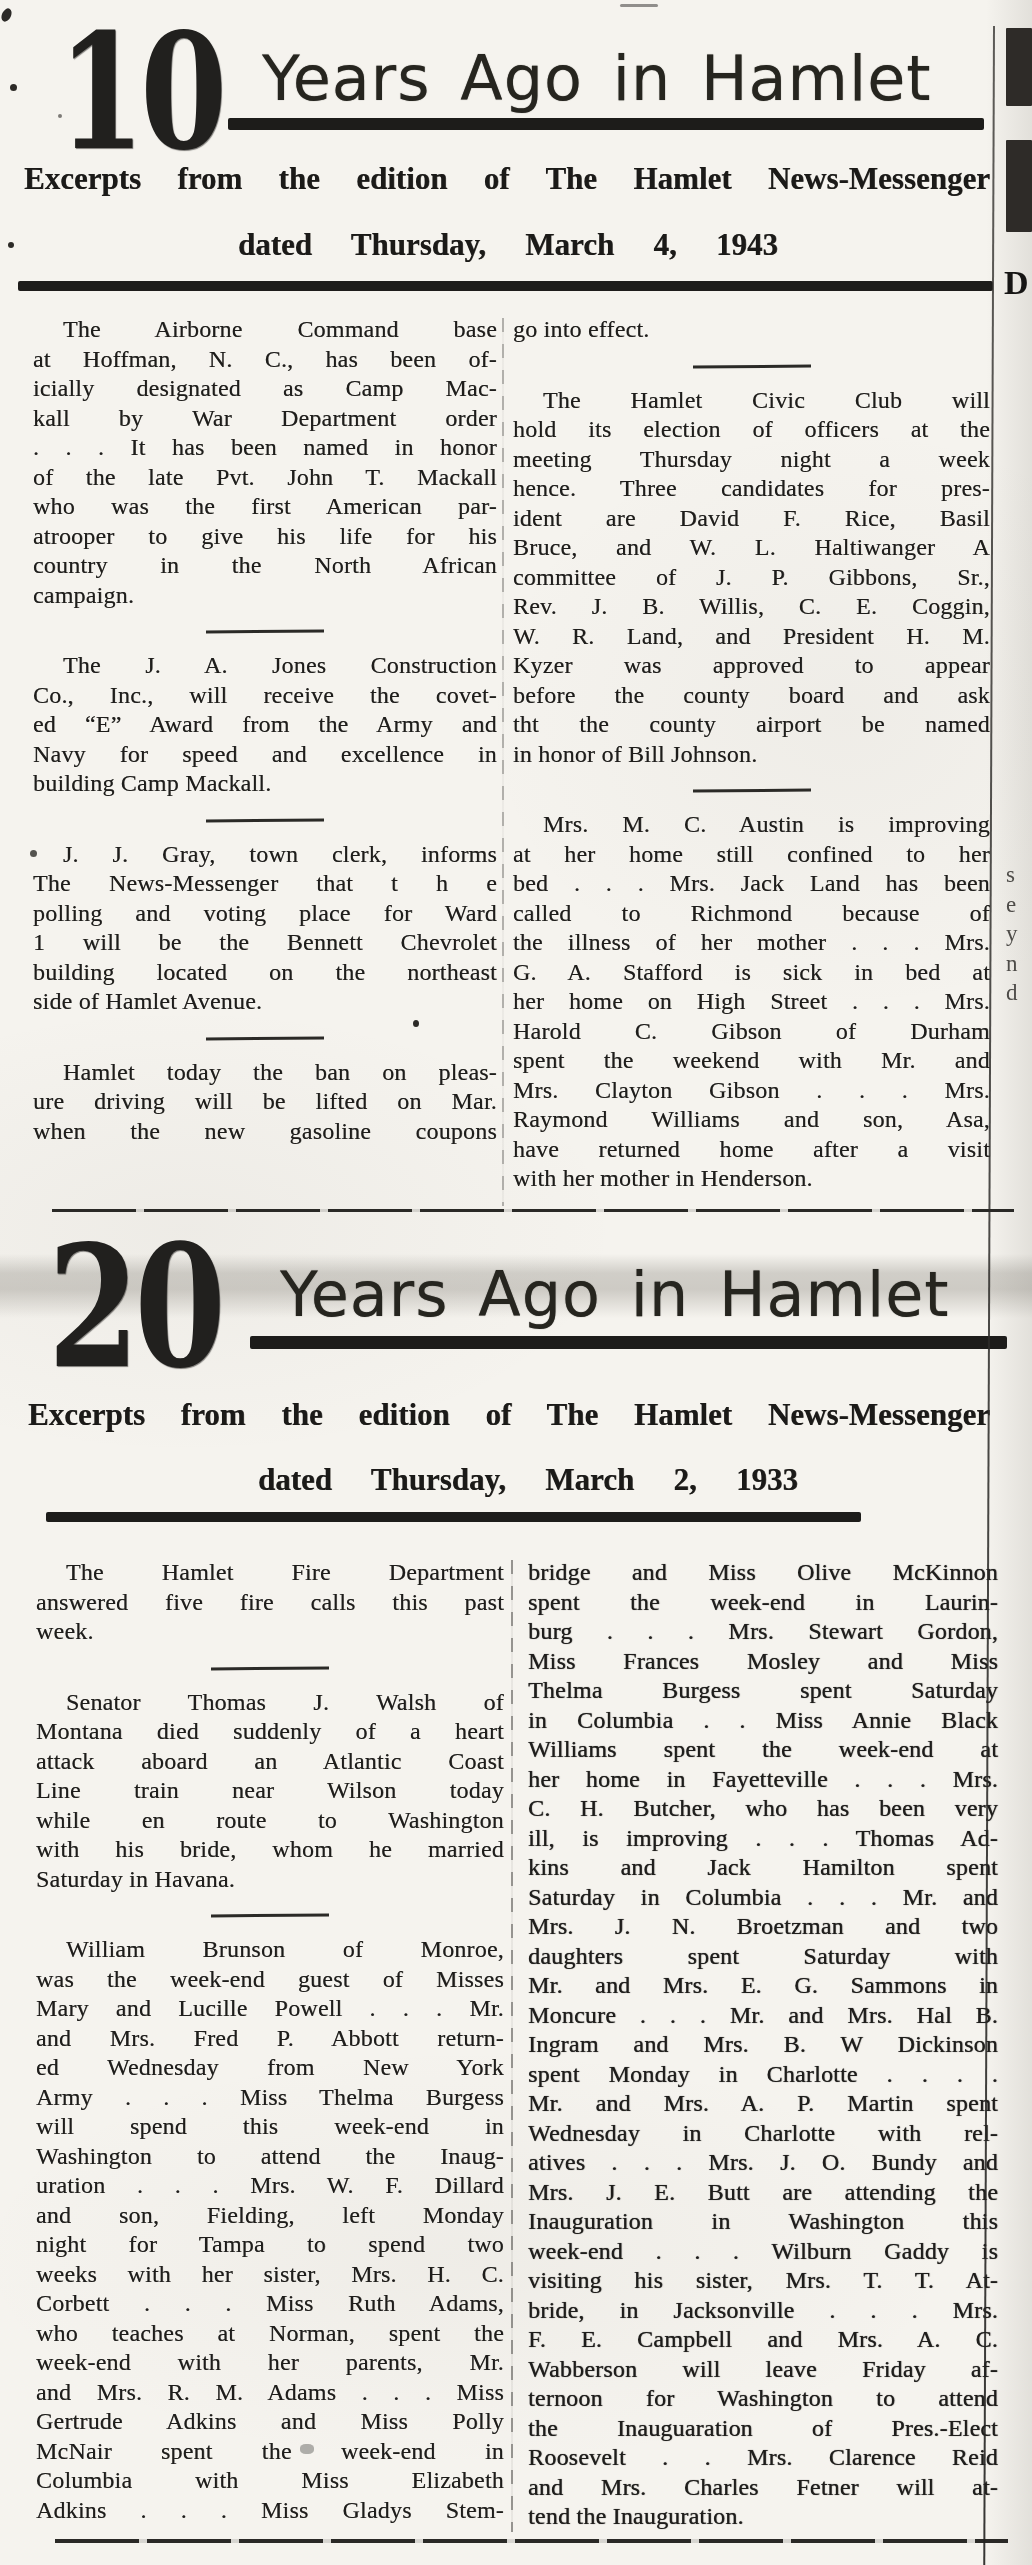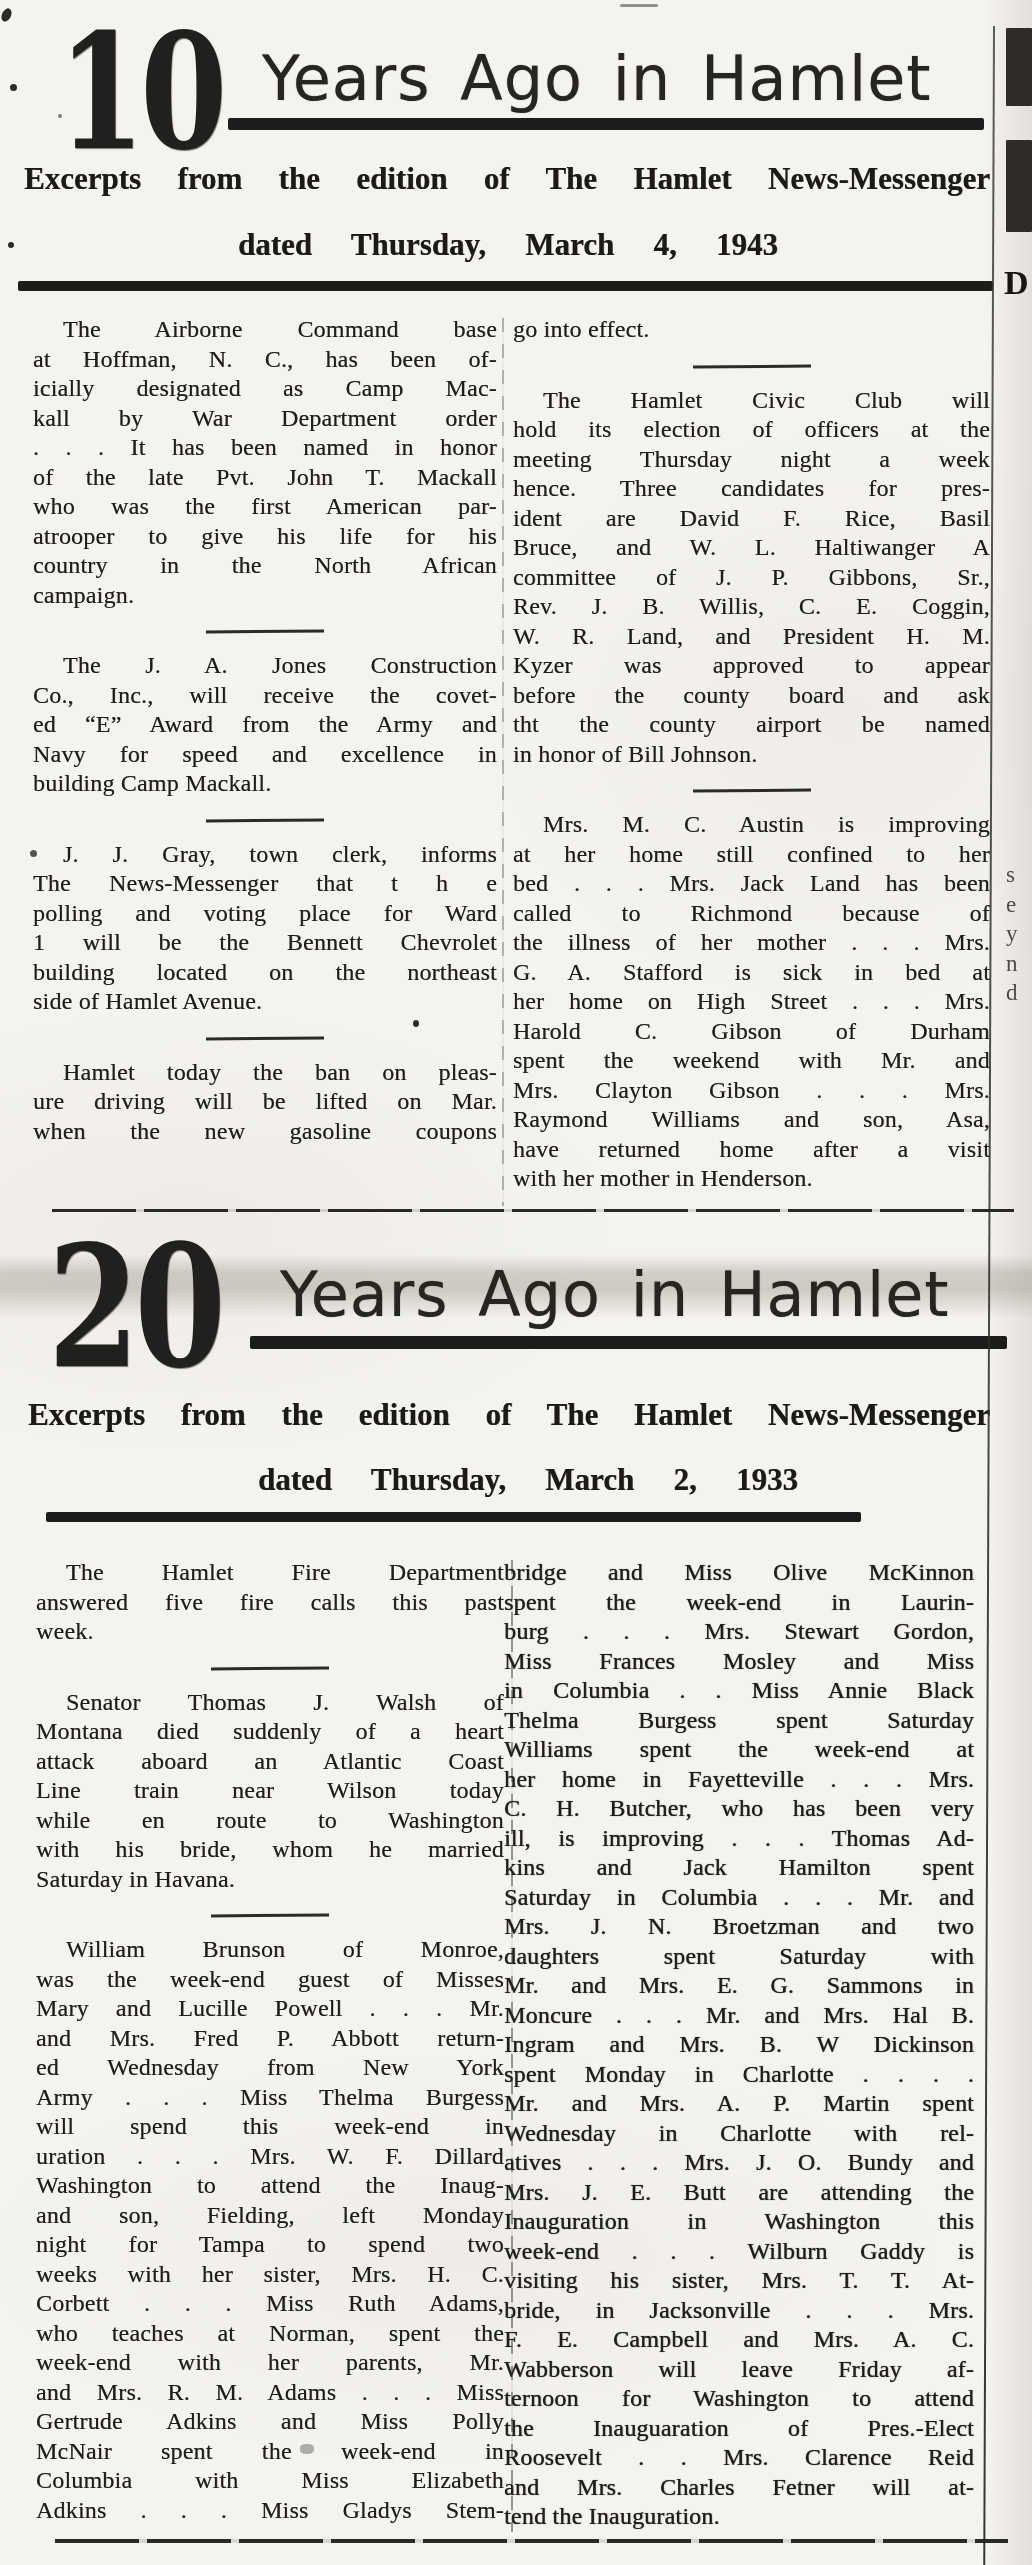--- a/index.html
+++ b/index.html
@@ -189,43 +189,43 @@
         <div class="line">Saturday in Havana.</div>
       </div>
       <div class="para ind cont">
         <div class="line">William Brunson of Monroe,</div>
         <div class="line">was the week-end guest of Misses</div>
         <div class="line">Mary and Lucille Powell . . . Mr.</div>
         <div class="line">and Mrs. Fred P. Abbott return-</div>
         <div class="line">ed Wednesday from New York</div>
         <div class="line">Army . . . Miss Thelma Burgess</div>
         <div class="line">will spend this week-end in</div>
+        <div class="line">Washington to attend the Inaug-</div>
         <div class="line">uration . . . Mrs. W. F. Dillard</div>
-        <div class="line">Washington to attend the Inaug-</div>
         <div class="line">and son, Fielding, left Monday</div>
         <div class="line">night for Tampa to spend two</div>
         <div class="line">weeks with her sister, Mrs. H. C.</div>
         <div class="line">Corbett . . . Miss Ruth Adams,</div>
         <div class="line">who teaches at Norman, spent the</div>
         <div class="line">week-end with her parents, Mr.</div>
         <div class="line">and Mrs. R. M. Adams . . . Miss</div>
         <div class="line">Gertrude Adkins and Miss Polly</div>
         <div class="line">McNair spent the week-end in</div>
         <div class="line">Columbia with Miss Elizabeth</div>
         <div class="line">Adkins . . . Miss Gladys Stem-</div>
       </div>
     </div>
-  <div class="col heavy" style="left:504px;top:1558px;width:470px;">
+  <div class="col heavy" style="left:528px;top:1558px;width:470px;">
       <div class="para">
         <div class="line">bridge and Miss Olive McKinnon</div>
         <div class="line">spent the week-end in Laurin-</div>
         <div class="line">burg . . . Mrs. Stewart Gordon,</div>
         <div class="line">Miss Frances Mosley and Miss</div>
+        <div class="line">Thelma Burgess spent Saturday</div>
         <div class="line">in Columbia . . Miss Annie Black</div>
-        <div class="line">Thelma Burgess spent Saturday</div>
         <div class="line">Williams spent the week-end at</div>
         <div class="line">her home in Fayetteville . . . Mrs.</div>
         <div class="line">C. H. Butcher, who has been very</div>
         <div class="line">ill, is improving . . . Thomas Ad-</div>
         <div class="line">kins and Jack Hamilton spent</div>
         <div class="line">Saturday in Columbia . . . Mr. and</div>
         <div class="line">Mrs. J. N. Broetzman and two</div>
         <div class="line">daughters spent Saturday with</div>
         <div class="line">Mr. and Mrs. E. G. Sammons in</div>
         <div class="line">Moncure . . . Mr. and Mrs. Hal B.</div>

